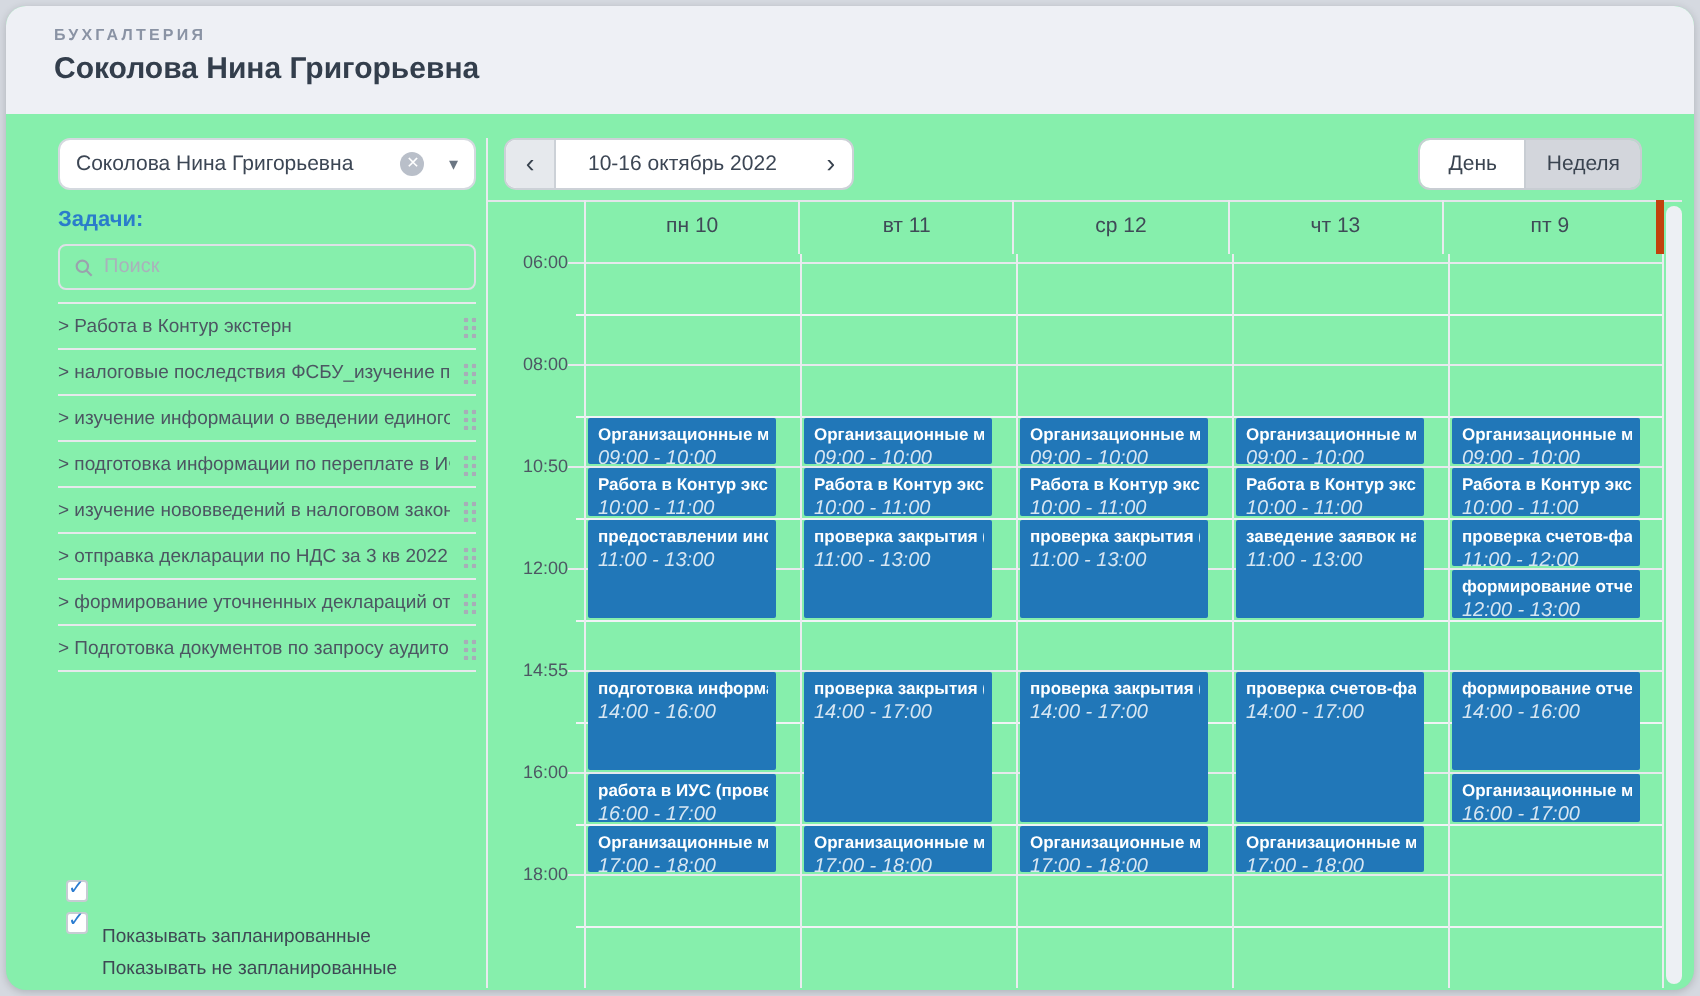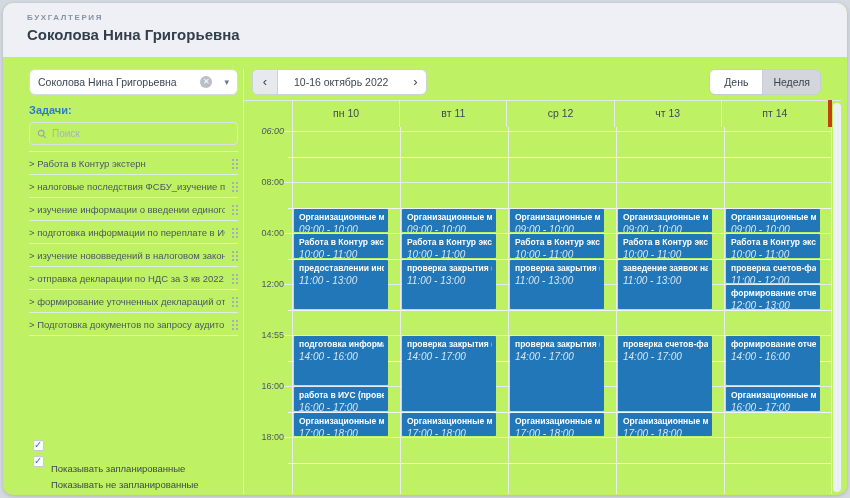--- a/index.html
+++ b/index.html
@@ -1,18 +1,18 @@
 <!DOCTYPE html>
 <html><head>
 <meta charset="utf-8">
 <style>
   * { margin:0; padding:0; box-sizing:border-box; }
   html,body { width:850px; height:498px; }
   body { background:#d5d9e0; font-family:"Liberation Sans","DejaVu Sans",sans-serif; position:relative; overflow:hidden; }
-  .card { position:absolute; inset:3px; background:#bef264; border-radius:10px; overflow:hidden; box-shadow:0 1px 4px rgba(0,0,0,.18); }
+  .card { position:absolute; inset:3px; background:#86efac; border-radius:10px; overflow:hidden; box-shadow:0 1px 4px rgba(0,0,0,.18); }
 
   
   .topbar { height:54px; background:#eef0f5; padding:10px 24px 0 24px; }
   .section-label { font-size:8px; font-weight:bold; letter-spacing:1.6px; color:#8a93a4; text-transform:uppercase; }
   .page-title { font-size:15px; font-weight:bold; color:#333e4c; margin-top:4px; }
 
   
   .sidebar { position:absolute; left:26px; top:66px; width:209px; }
   .emp-select { height:26px; border:1px solid #d4d9df; border-radius:6px; display:flex; align-items:center; padding:0 8px; font-size:10.5px; color:#3c4654; position:relative; background:#fff; }
   .emp-select .val { flex:1; white-space:nowrap; overflow:hidden; }
@@ -140,40 +140,40 @@
           <div class="vt-btn">День</div>
           <div class="vt-btn on">Неделя</div>
         </div>
     </div>
     <div class="cal-divider"></div>
     <div class="cal-head">
         <div class="day-head">пн 10</div>
         <div class="day-head">вт 11</div>
         <div class="day-head">ср 12</div>
         <div class="day-head">чт 13</div>
-        <div class="day-head">пт 14</div>
+        <div class="day-head">пт 9</div>
       </div>
     <div class="cal-grid">
         <div class="hour-line major" style="top: 4px;"></div>
         <div class="hour-line minor" style="top: 29.5px;"></div>
         <div class="hour-line major" style="top: 55px;"></div>
         <div class="hour-line minor" style="top: 80.5px;"></div>
         <div class="hour-line major" style="top: 106px;"></div>
         <div class="hour-line minor" style="top: 131.5px;"></div>
         <div class="hour-line major" style="top: 157px;"></div>
         <div class="hour-line minor" style="top: 182.5px;"></div>
         <div class="hour-line major" style="top: 208px;"></div>
         <div class="hour-line minor" style="top: 233.5px;"></div>
         <div class="hour-line major" style="top: 259px;"></div>
         <div class="hour-line minor" style="top: 284.5px;"></div>
         <div class="hour-line major" style="top: 310px;"></div>
         <div class="hour-line minor" style="top: 335.5px;"></div>
-        <div class="time-label" style="top: -1px; font-style: italic;">06:00</div>
+        <div class="time-label" style="top: -1px;">06:00</div>
         <div class="time-label" style="top: 50px;">08:00</div>
-        <div class="time-label" style="top: 101px;">04:00</div>
+        <div class="time-label" style="top: 101px;">10:50</div>
         <div class="time-label" style="top: 152px;">12:00</div>
         <div class="time-label" style="top: 203px;">14:55</div>
         <div class="time-label" style="top: 254px;">16:00</div>
         <div class="time-label" style="top: 305px;">18:00</div>
         <div class="day-col" style="left: 48px;">
           <div class="event" style="top: 81.5px; height: 23.5px;">
     <div class="ev-title">Организационные ме...</div>
     <div class="ev-time">09:00 - 10:00</div>
   </div>
           <div class="event" style="top: 107px; height: 23.5px;">

